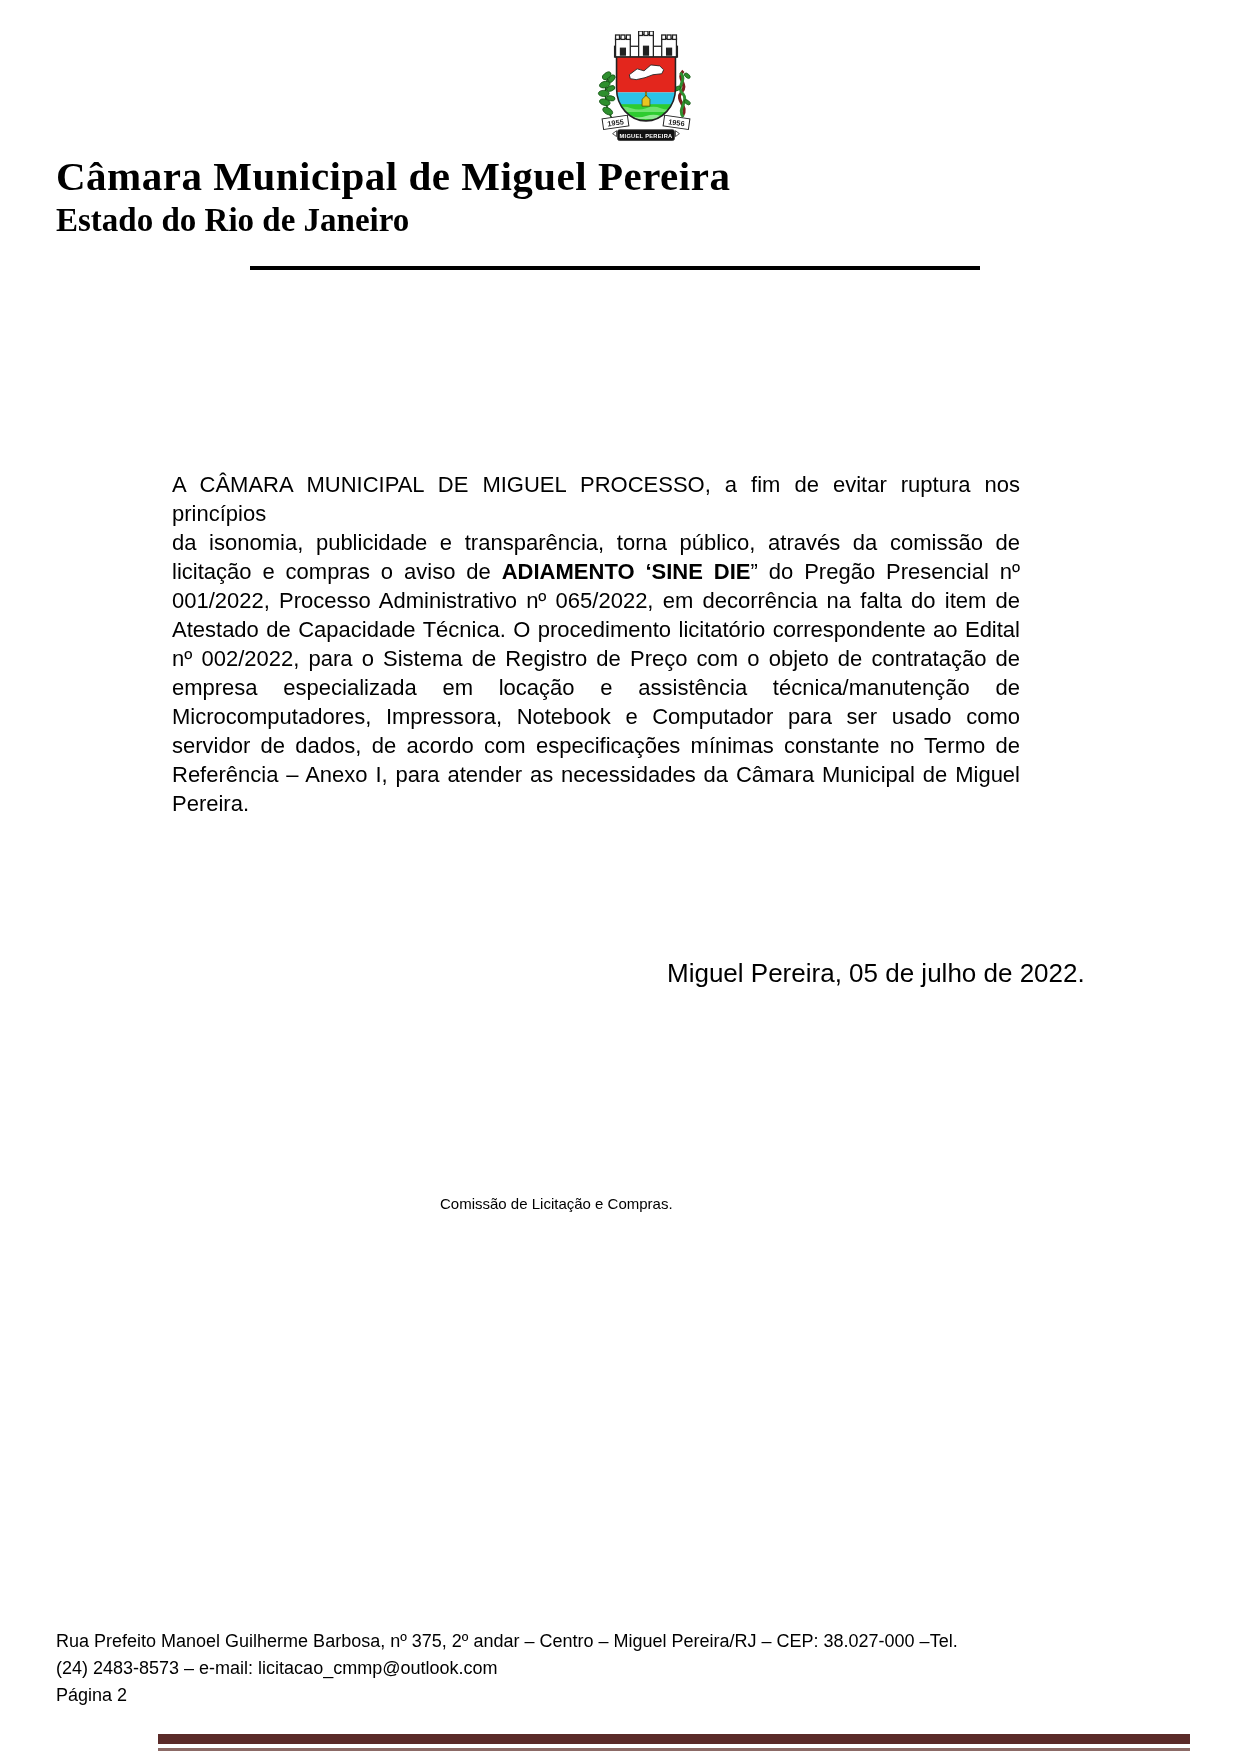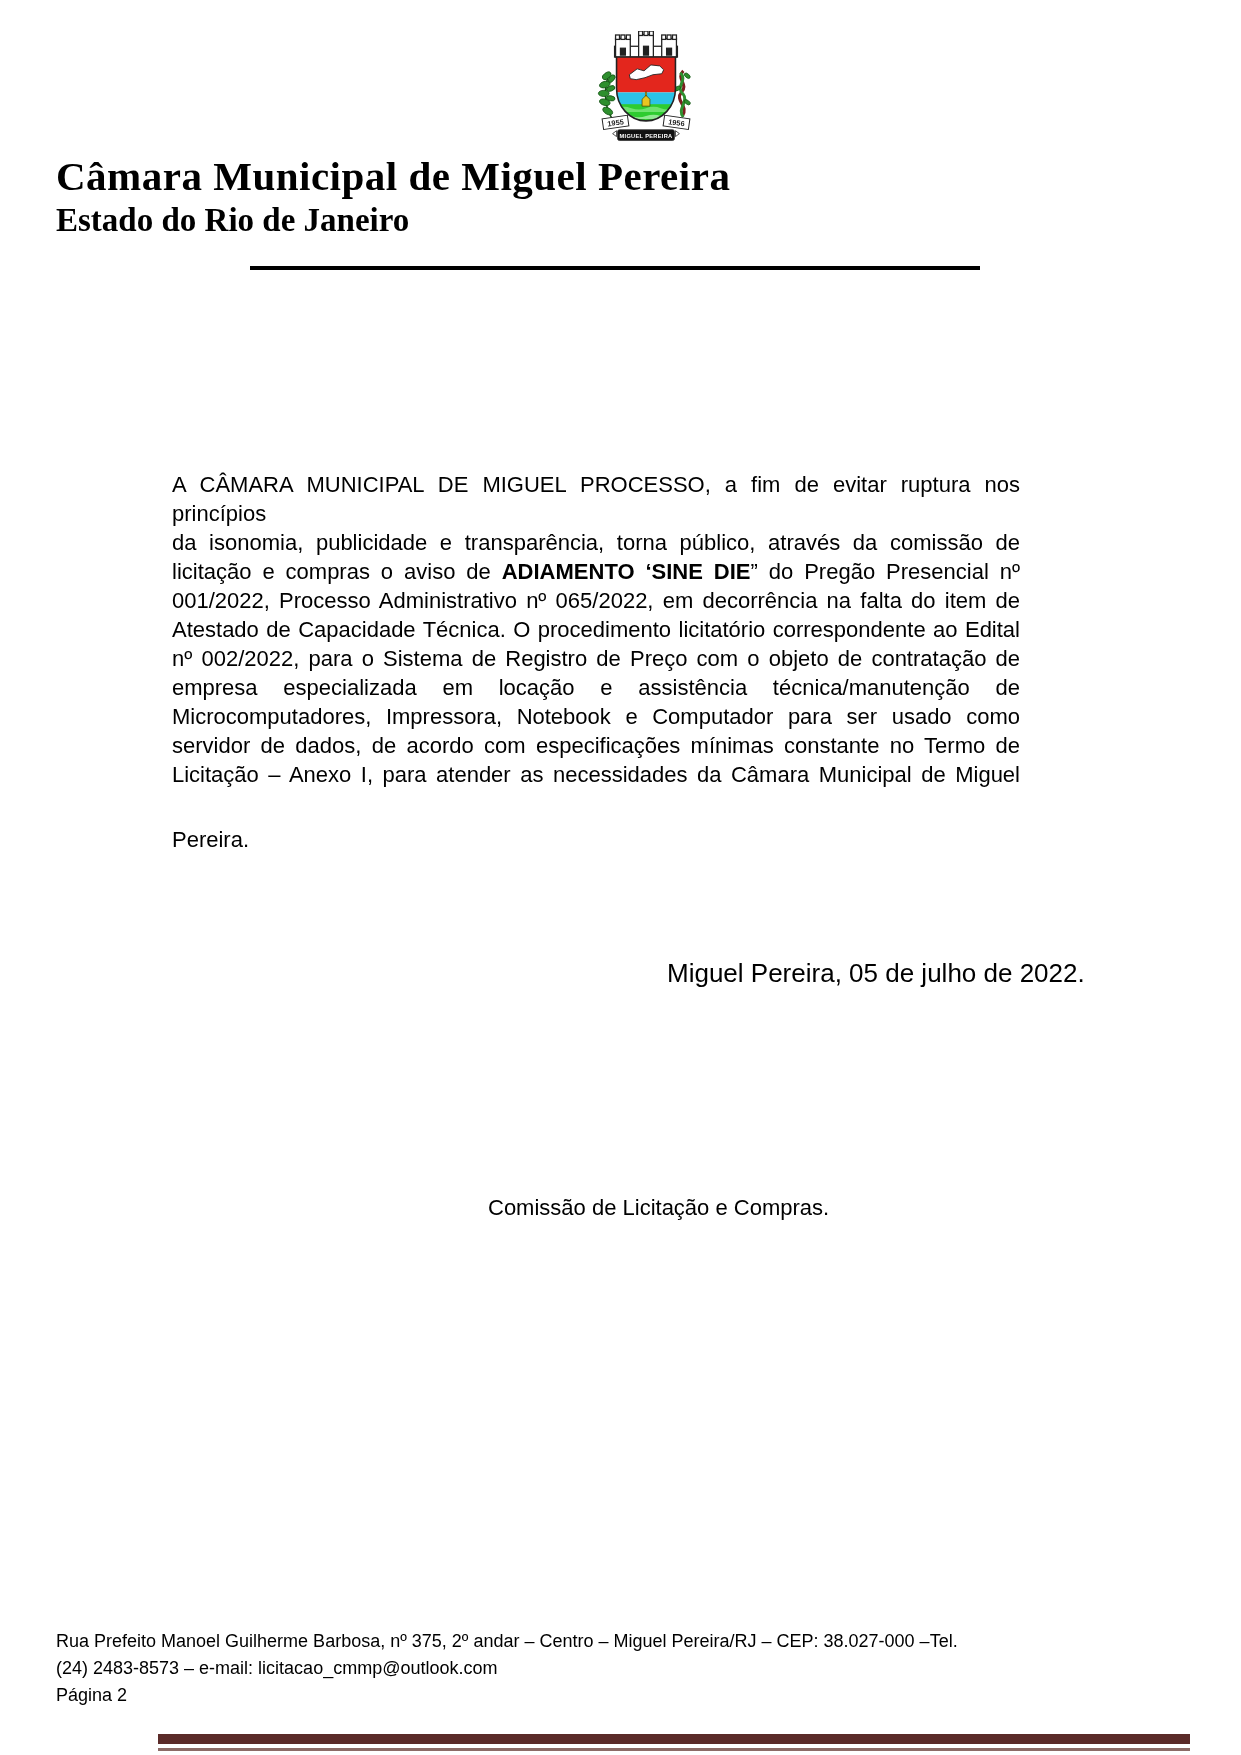--- a/index.html
+++ b/index.html
@@ -18,24 +18,24 @@
   .center-col{position:absolute;left:56px;width:1184px;}
   .title{top:153px;font-family:"Liberation Serif","DejaVu Serif",serif;font-weight:bold;font-size:41px;letter-spacing:.5px;line-height:46px;}
   .subtitle{top:201px;font-family:"Liberation Serif","DejaVu Serif",serif;font-weight:bold;font-size:33px;line-height:38px;}
   .divider{position:absolute;left:250px;top:266px;width:730px;height:4px;background:#000;}
   
   .notice{top:287px;font-weight:bold;font-size:28px;line-height:35px;}
   .cond{display:inline-block;transform:scaleX(0.85);transform-origin:center;white-space:nowrap;}
   
   .body-text{position:absolute;left:172px;top:470px;width:848px;font-size:22px;line-height:29px;}
   .body-line{text-align:justify;text-align-last:justify;}
-  .body-line.last{text-align-last:left;margin-top:36px;}
+  .body-line.last{text-align-last:left;}
   
   .date-line{position:absolute;left:667px;top:958px;font-size:26px;white-space:nowrap;}
-  .signature-line{position:absolute;left:488px;top:1195px;font-size:22px;white-space:nowrap;}
+  .signature-line{position:absolute;left:440px;top:1195px;font-size:15px;white-space:nowrap;}
   
   .footer{top:1628px;font-size:18px;line-height:27px;}
   .footer-bar{position:absolute;left:158px;top:1734px;width:1032px;}
   .footer-bar .thick{height:10px;background:#5b2b29;}
   .footer-bar .thin{height:3px;background:#8c6a66;margin-top:4px;}
   svg text{font-family:"Liberation Sans", sans-serif;}
 </style>
 </head>
 <body>
 
@@ -128,21 +128,21 @@
   <div class="body-text">
       <div class="body-line"><span>A CÂMARA MUNICIPAL DE MIGUEL PROCESSO, a fim de evitar ruptura nos princípios</span></div>
       <div class="body-line"><span>da isonomia, publicidade e transparência, torna público, através da comissão de</span></div>
       <div class="body-line"><span>licitação e compras o aviso de </span><b>ADIAMENTO ‘SINE DIE</b><span>” do Pregão Presencial nº</span></div>
       <div class="body-line"><span>001/2022, Processo Administrativo nº 065/2022, em decorrência na falta do item de</span></div>
       <div class="body-line"><span>Atestado de Capacidade Técnica. O procedimento licitatório correspondente ao Edital</span></div>
       <div class="body-line"><span>nº 002/2022, para o Sistema de Registro de Preço com o objeto de contratação de</span></div>
       <div class="body-line"><span>empresa especializada em locação e assistência técnica/manutenção de</span></div>
       <div class="body-line"><span>Microcomputadores, Impressora, Notebook e Computador para ser usado como</span></div>
       <div class="body-line"><span>servidor de dados, de acordo com especificações mínimas constante no Termo de</span></div>
-      <div class="body-line"><span>Licitação – Anexo I, para atender as necessidades da Câmara Municipal de Miguel</span></div>
+      <div class="body-line"><span>Referência – Anexo I, para atender as necessidades da Câmara Municipal de Miguel</span></div>
       <div class="body-line last"><span>Pereira.</span></div>
     </div>
 
   <div class="date-line">Miguel Pereira, 05 de julho de 2022.</div>
 
   <div class="signature-line">Comissão de Licitação e Compras.</div>
 
   <div class="center-col footer">
     <div>Rua Prefeito Manoel Guilherme Barbosa, nº 375, 2º andar – Centro – Miguel Pereira/RJ – CEP: 38.027-000 –Tel.</div>
     <div>(24) 2483-8573 – e-mail: licitacao_cmmp@outlook.com</div>

